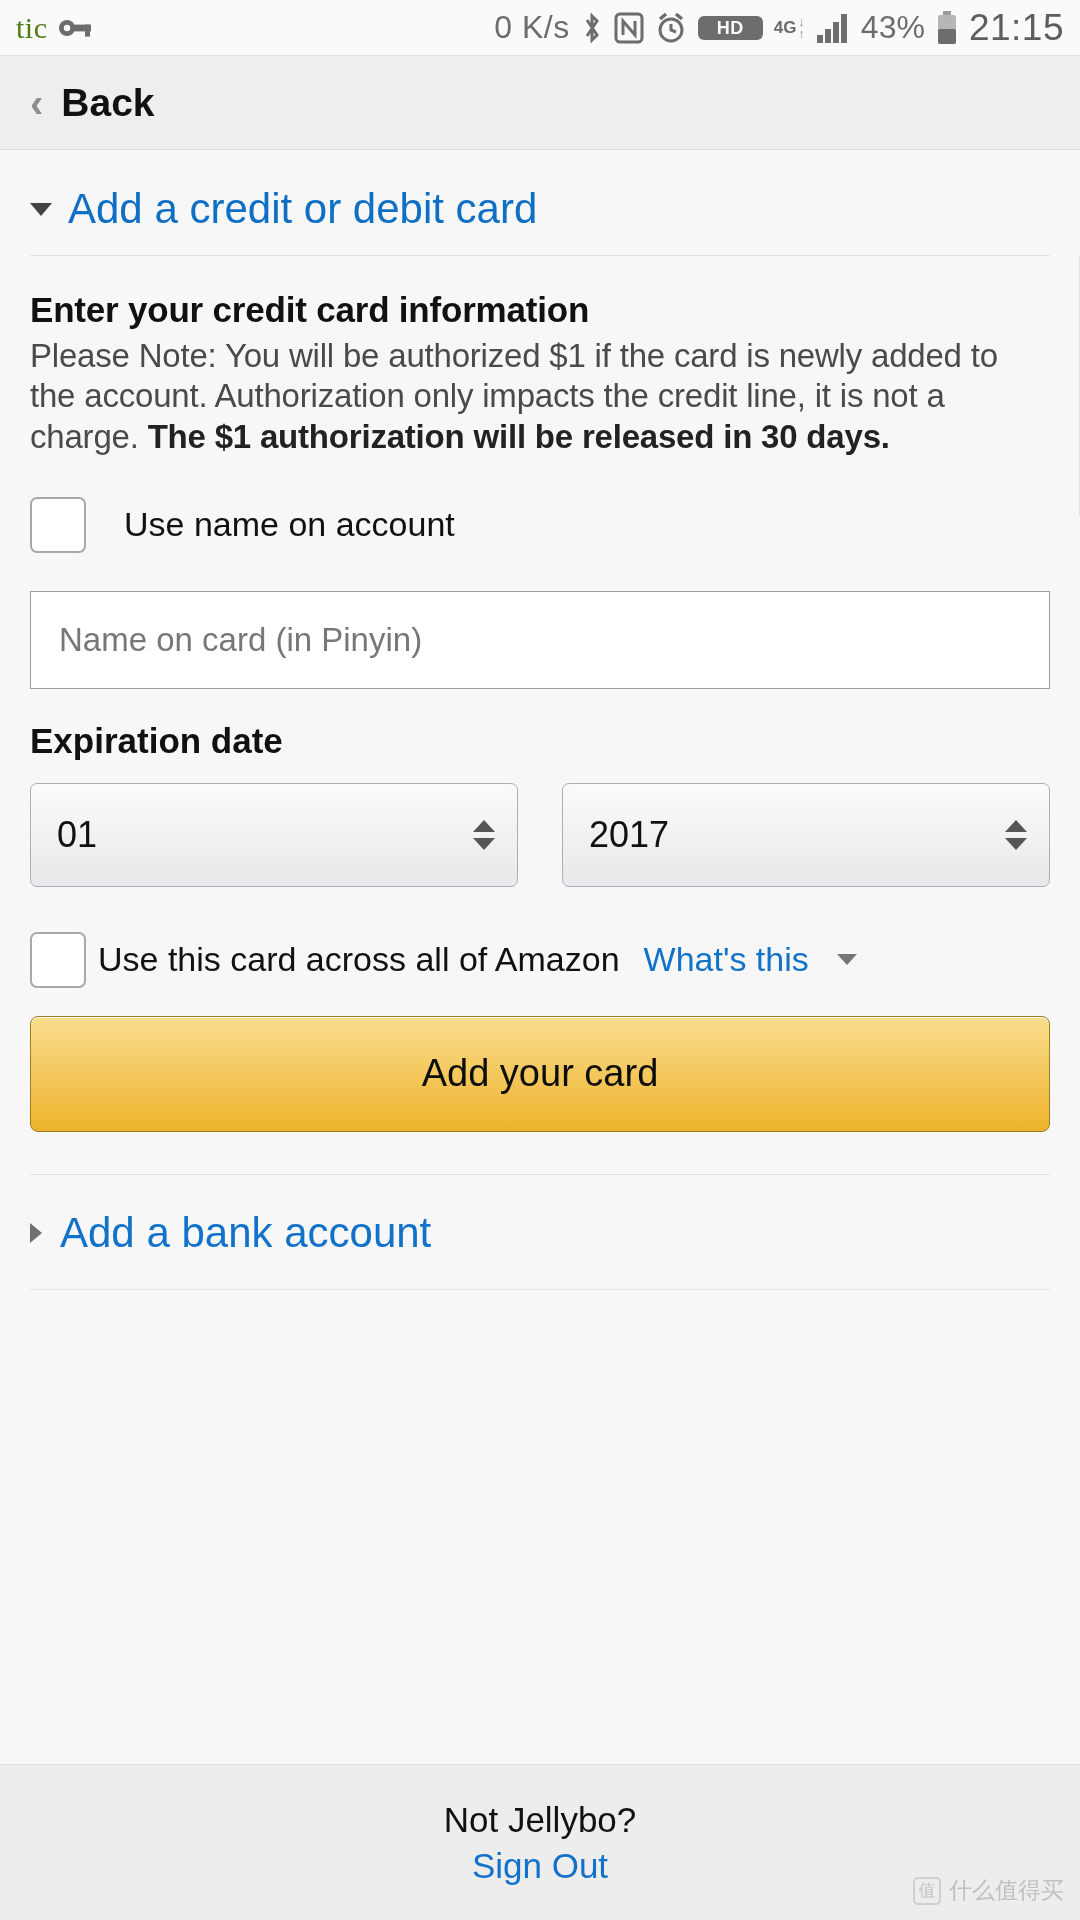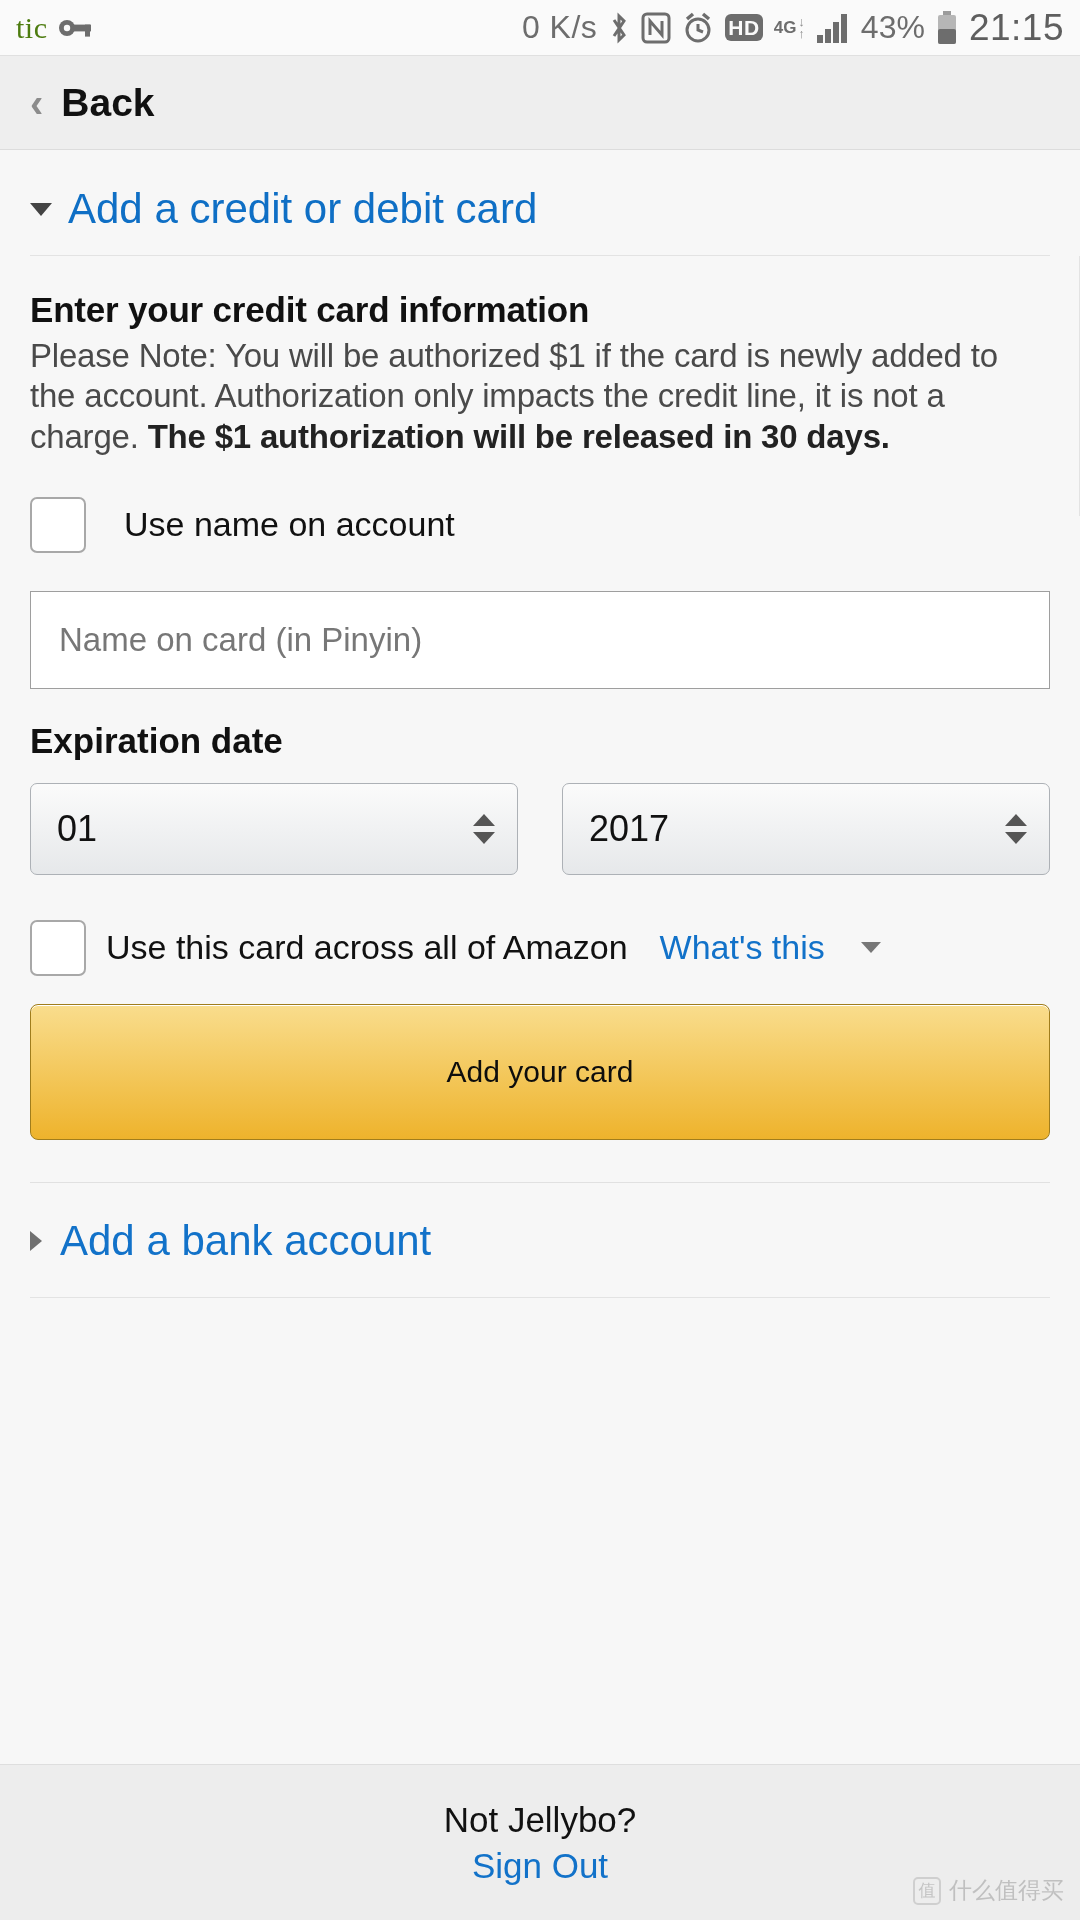--- a/index.html
+++ b/index.html
@@ -20,22 +20,22 @@
     color: #6b6b6b;
   }
   .sb-left { display: flex; align-items: center; gap: 10px; }
   .sb-carrier { font-family: "Liberation Serif", serif; font-size: 30px; color: #4d7c0f; letter-spacing: .5px; }
   .sb-right { margin-left: auto; display: flex; align-items: center; gap: 11px; }
   .sb-netspeed { font-size: 32px; color: #6d6d6d; letter-spacing: .5px; }
   .sb-pct { font-size: 32px; color: #6d6d6d; }
   .sb-time { font-size: 37px; color: #5e5e5e; letter-spacing: .5px; }
   .hd-badge {
     background: #6d6d6d; color: #fafafa;
-    font-size: 21px; font-weight: bold;
-    padding: 3px 3px; border-radius: 6px;
+    font-size: 18px; font-weight: bold;
+    padding: 3px 19px; border-radius: 6px;
     letter-spacing: .5px; line-height: 1;
   }
   .net-type { display: flex; align-items: center; gap: 2px; }
   .net-label { font-size: 17px; font-weight: bold; color: #6d6d6d; line-height: 1; }
   .net-arrows { font-size: 13px; color: #8a8a8a; line-height: .85; display: flex; flex-direction: column; }
   .icon-svg { display: block; }
 
   
   .backbar {
     height: 95px; width: 100%;
@@ -110,21 +110,21 @@
     font-size: 33px; color: #777;
   }
   .field.second { border-top: none; }
 
   h3.exp {
     font-size: 35px; font-weight: bold; color: #111;
     margin: 32px 0 0 0;
   }
   .selects { display: flex; gap: 44px; margin-top: 22px; }
   .select {
-    height: 92px; box-sizing: border-box;
+    height: 104px; box-sizing: border-box;
     background: linear-gradient(#fbfbfb, #e6e8ea);
     border: 1px solid #adb1b6;
     border-radius: 7px;
     display: flex; align-items: center;
     padding: 0 22px 0 26px;
     font-size: 36px; color: #111;
     flex: 1;
   }
   .select .spin {
     margin-left: auto; display: flex; flex-direction: column;
@@ -136,36 +136,36 @@
     border-right: 11px solid transparent;
     border-bottom: 12px solid #555;
   }
   .spin-down {
     width: 0; height: 0;
     border-left: 11px solid transparent;
     border-right: 11px solid transparent;
     border-top: 12px solid #555;
   }
 
-  .amazon-row { display: flex; align-items: center; gap: 20px; margin-top: 45px; }
+  .amazon-row { display: flex; align-items: center; gap: 12px; margin-top: 45px; }
   .amazon-row .txt { font-size: 34px; color: #111; }
   .amazon-row .lnk { font-size: 34px; color: #1272c9; margin-left: 12px; }
   .caret-down {
     width: 0; height: 0; margin-left: 16px;
     border-left: 10px solid transparent;
     border-right: 10px solid transparent;
     border-top: 11px solid #777;
   }
 
   .cta {
-    margin-top: 28px; width: 100%; height: 136px;
+    margin-top: 28px; width: 100%; height: 116px;
     border: 1px solid #a07d1c; border-radius: 8px;
     background: linear-gradient(#f9dd8d, #eeb32c);
     display: flex; align-items: center; justify-content: center;
-    font-size: 30px; color: #0d0d0d;
+    font-size: 38px; color: #0d0d0d;
     box-shadow: 0 1px 0 #fff inset;
     box-sizing: border-box;
     text-align: center;
   }
 
   .divider { height: 1px; background: #e1e1e1; margin: 42px 0 0 0; }
 
   .bank-row { display: flex; align-items: center; gap: 18px; padding: 34px 0 32px 0; }
   .bank-link { color: #1272c9; font-size: 42px; }
 

